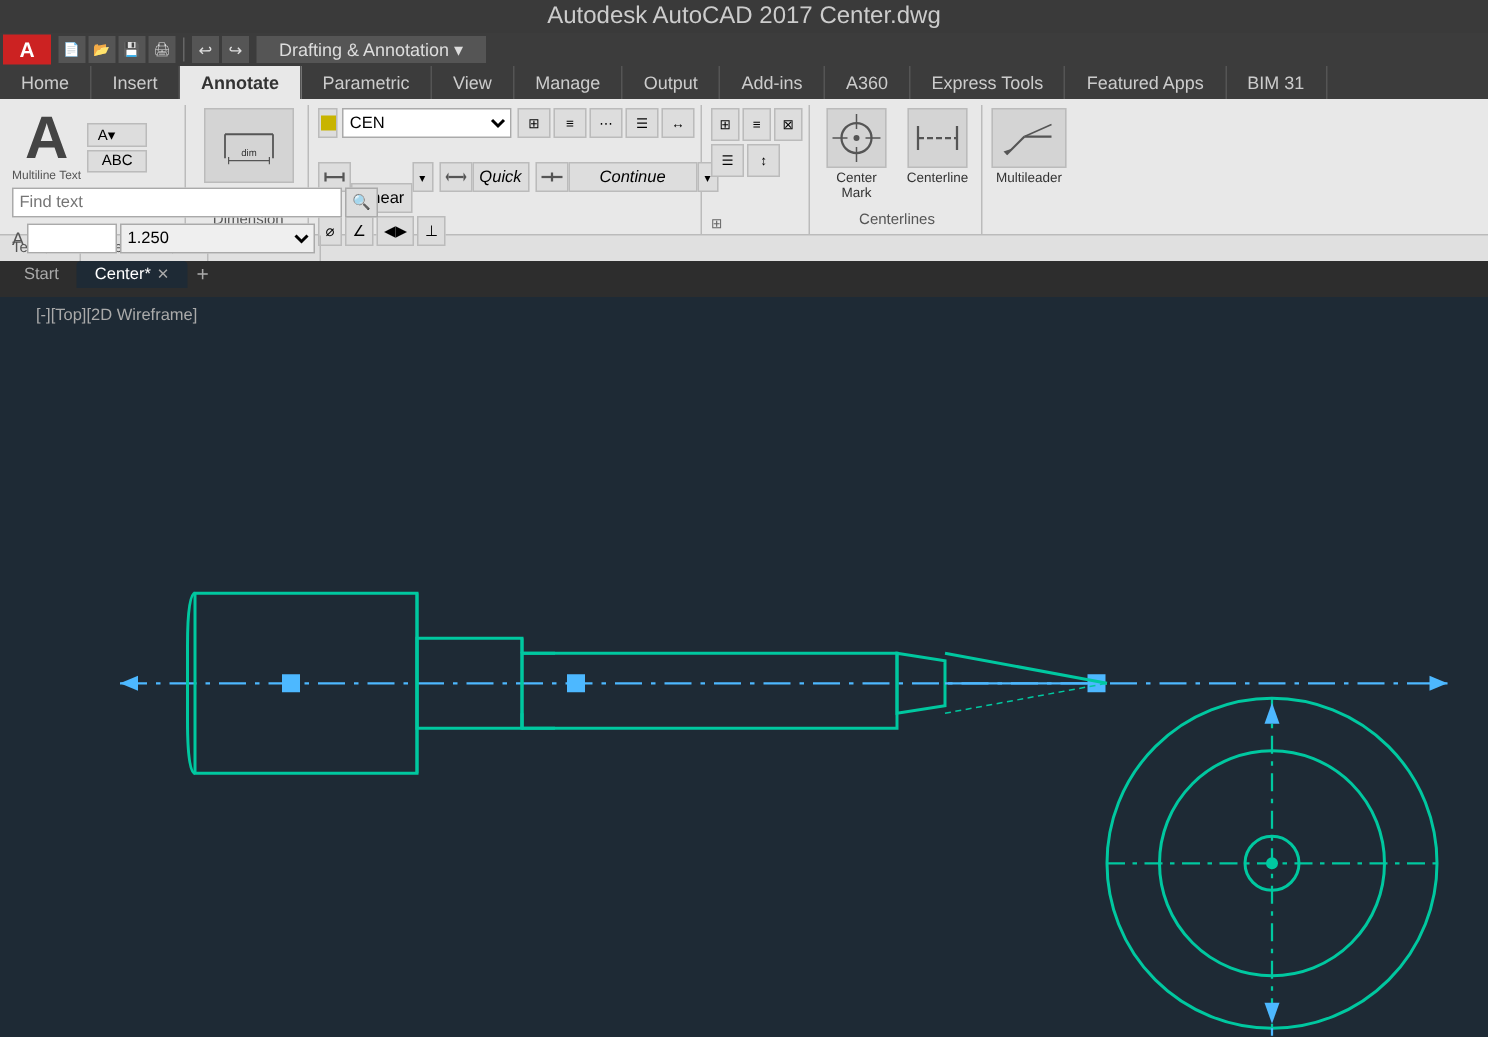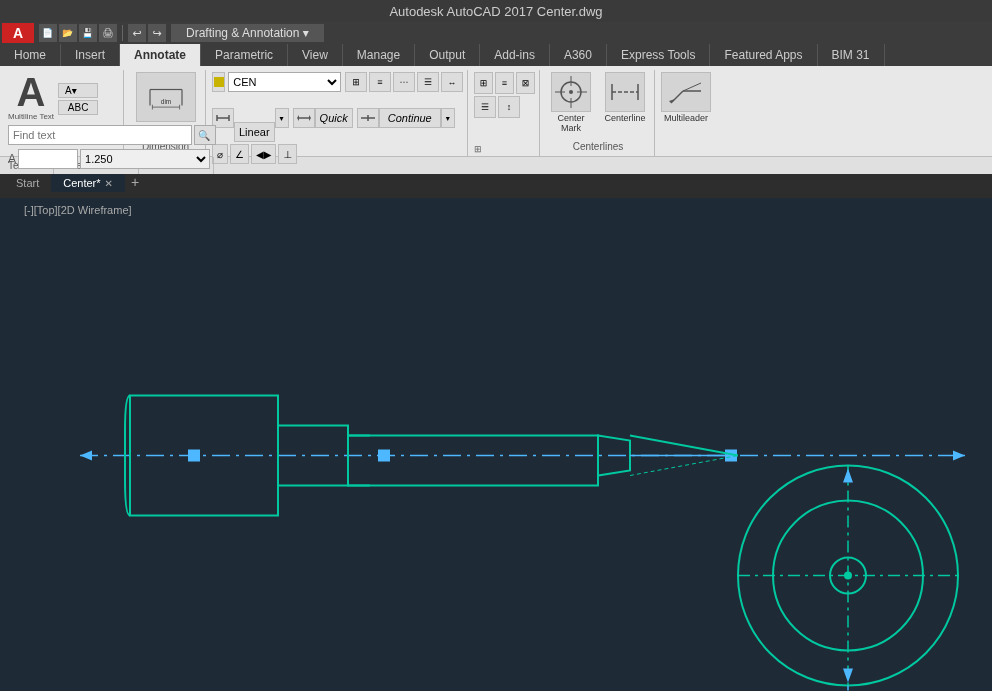--- a/index.html
+++ b/index.html
@@ -6,21 +6,21 @@
     body { width: 992px; height: 691px; overflow: hidden; font-family: 'Segoe UI', Arial, sans-serif; font-size: 11px; background: #1e2a35; }
 
     
     .title-bar {
       height: 22px;
       background: #3a3a3a;
       display: flex;
       align-items: center;
       justify-content: center;
       color: #ccc;
-      font-size: 13px;
+      font-size: 16px;
     }
 
     
     .menu-bar {
       height: 22px;
       background: #3c3c3c;
       display: flex;
       align-items: center;
       padding: 0 2px;
     }
@@ -415,21 +415,21 @@
         <div style="font-size:8px;color:#555;text-align:center;">Multiline
 Text</div>
       </div>
       <div style="display:flex;flex-direction:column;gap:2px;margin-top:4px;">
         <button style="background:#ddd;border:1px solid #bbb;font-size:10px;cursor:pointer;padding:1px 6px;width:40px;display:flex;align-items:center;gap:2px;">A▾</button>
         <button style="background:#ddd;border:1px solid #bbb;font-size:10px;cursor:pointer;padding:1px 4px;width:40px;">ABC</button>
       </div>
     </div>
 
     <div class="find-row">
-      <input class="find-input" type="text" style="width: 184px;" placeholder="Find text">
+      <input class="find-input" type="text" style="width: 220px;" placeholder="Find text">
       <div class="find-btn">🔍</div>
     </div>
 
     <div class="scale-row">
       <div style="font-size:12px;color:#555;">A</div>
       <input type="text" style="width: 60px; height: 20px; border: 1px solid rgb(170, 170, 170); font-size: 11px; padding: 1px 4px;">
       <select style="width:130px;height:20px;border:1px solid #aaa;font-size:11px;">
         <option>1.250</option>
       </select>
     </div>
@@ -492,21 +492,21 @@
         </div>
         <div class="quick-btn" style="height:20px;background:#ddd;border:1px solid #bbb;padding:0 4px;font-size:11px;cursor:pointer;">Quick</div>
       </div>
       <div style="display:flex;align-items:center;gap:0;">
         <div style="width:22px;height:20px;background:#ddd;border:1px solid #bbb;display:flex;align-items:center;justify-content:center;">
           <svg width="16" height="16" viewBox="0 0 16 16">
               <line x1="1" y1="8" x2="15" y2="8" stroke="#555" stroke-width="1.5"></line>
               <line x1="8" y1="5" x2="8" y2="11" stroke="#555" stroke-width="1.5"></line>
             </svg>
         </div>
-        <div class="continue-btn" style="height:20px;background:#ddd;border:1px solid #bbb;padding:0 8px;font-size:11px;cursor:pointer;">Continue</div>
+        <div class="continue-btn" style="height:20px;background:#ddd;border:1px solid #bbb;padding:0 20px;font-size:11px;cursor:pointer;">Continue</div>
         <div style="width:14px;height:20px;background:#ddd;border:1px solid #bbb;display:flex;align-items:center;justify-content:center;cursor:pointer;font-size:8px;">▾</div>
       </div>
     </div>
 
     <div class="dim-select-row" style="gap:2px;">
       <div style="height:20px;padding:0 4px;background:#ddd;border:1px solid #bbb;cursor:pointer;display:flex;align-items:center;font-size:10px;">⌀</div>
       <div style="height:20px;padding:0 4px;background:#ddd;border:1px solid #bbb;cursor:pointer;display:flex;align-items:center;font-size:10px;">∠</div>
       <div style="height:20px;padding:0 4px;background:#ddd;border:1px solid #bbb;cursor:pointer;display:flex;align-items:center;font-size:10px;">◀▶</div>
       <div style="height:20px;padding:0 4px;background:#ddd;border:1px solid #bbb;cursor:pointer;display:flex;align-items:center;font-size:10px;">⊥</div>
     </div>

